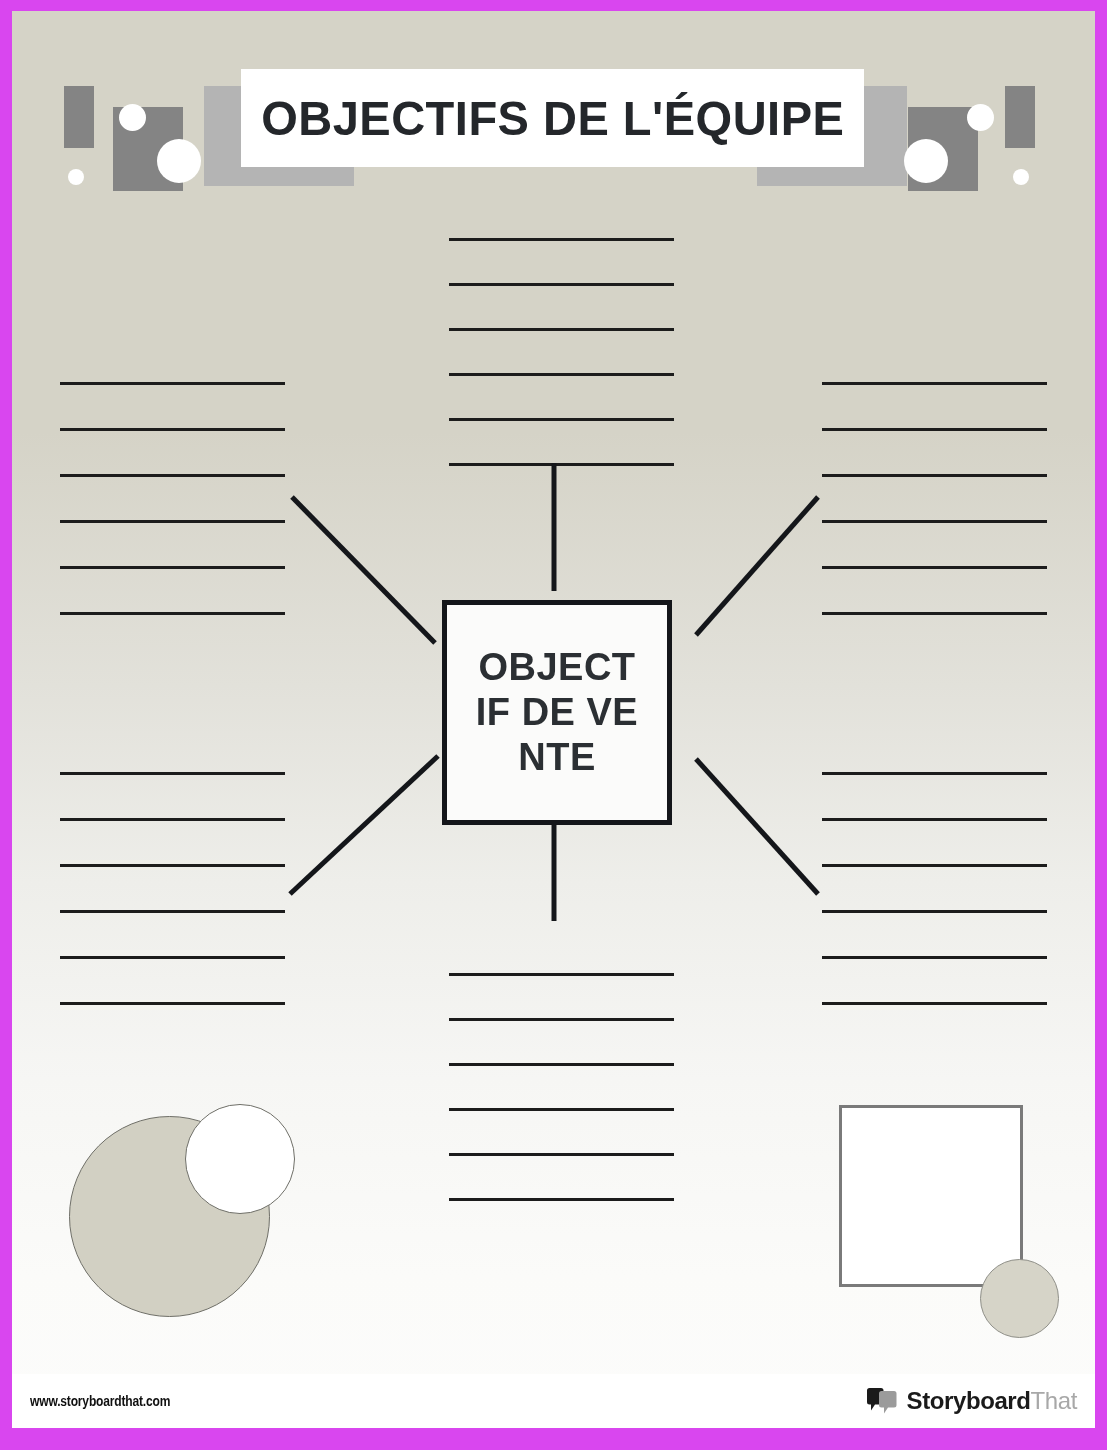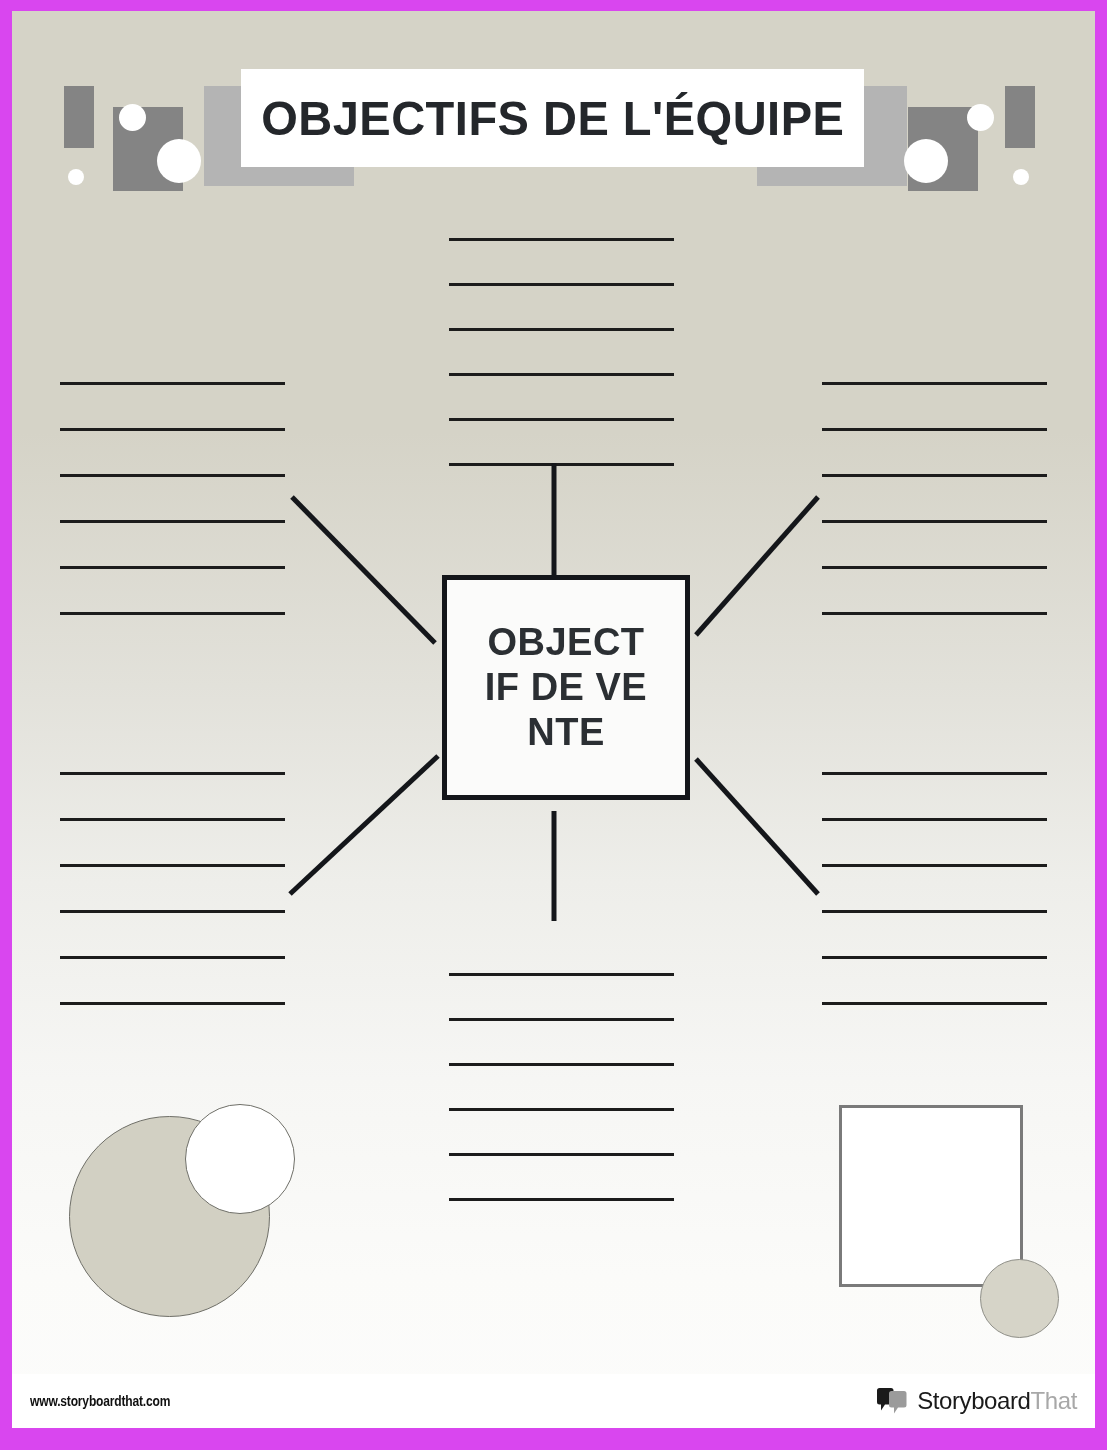--- a/index.html
+++ b/index.html
@@ -74,22 +74,22 @@
   .wline {
     height: 0;
     border-top: 3px solid #1c1c1c;
     width: 100%;
   }
 
   
   #center-box {
     position: absolute;
     left: 430px;
-    top: 564px;
-    width: 248px;
+    top: 589px;
+    width: 230px;
     height: 225px;
     background: #fbfbfa;
     border: 5px solid #14161a;
     box-sizing: border-box;
     display: flex;
     align-items: center;
     justify-content: center;
     z-index: 4;
   }
   #center-box-text {
@@ -190,21 +190,21 @@
     align-items: center;
     gap: 7px;
   }
   #logo-mark { display: block; }
   #logo-word {
     font-family: "Liberation Sans", sans-serif;
     font-size: 24px;
     letter-spacing: -0.4px;
     white-space: nowrap;
   }
-  .logo-dark { color: #1a1a1a; }
+  .logo-dark { color: #1a1a1a; font-weight: bold; }
   .logo-gray { color: #a8a8a8; }
 </style>
 </head>
 <body>
 
 <div id="poster">
   <div id="canvas">
 
     <div class="deco deco-rect-dark" style="left:52px;  top:75px;  width:30px;  height:62px;"></div>
     <div class="deco deco-circle-white" style="left:56px; top:158px; width:16px; height:16px;"></div>

